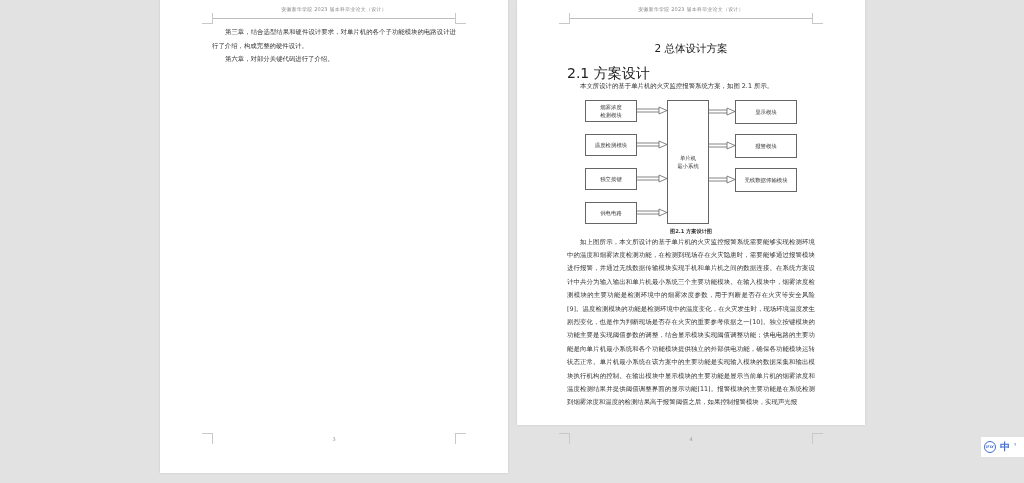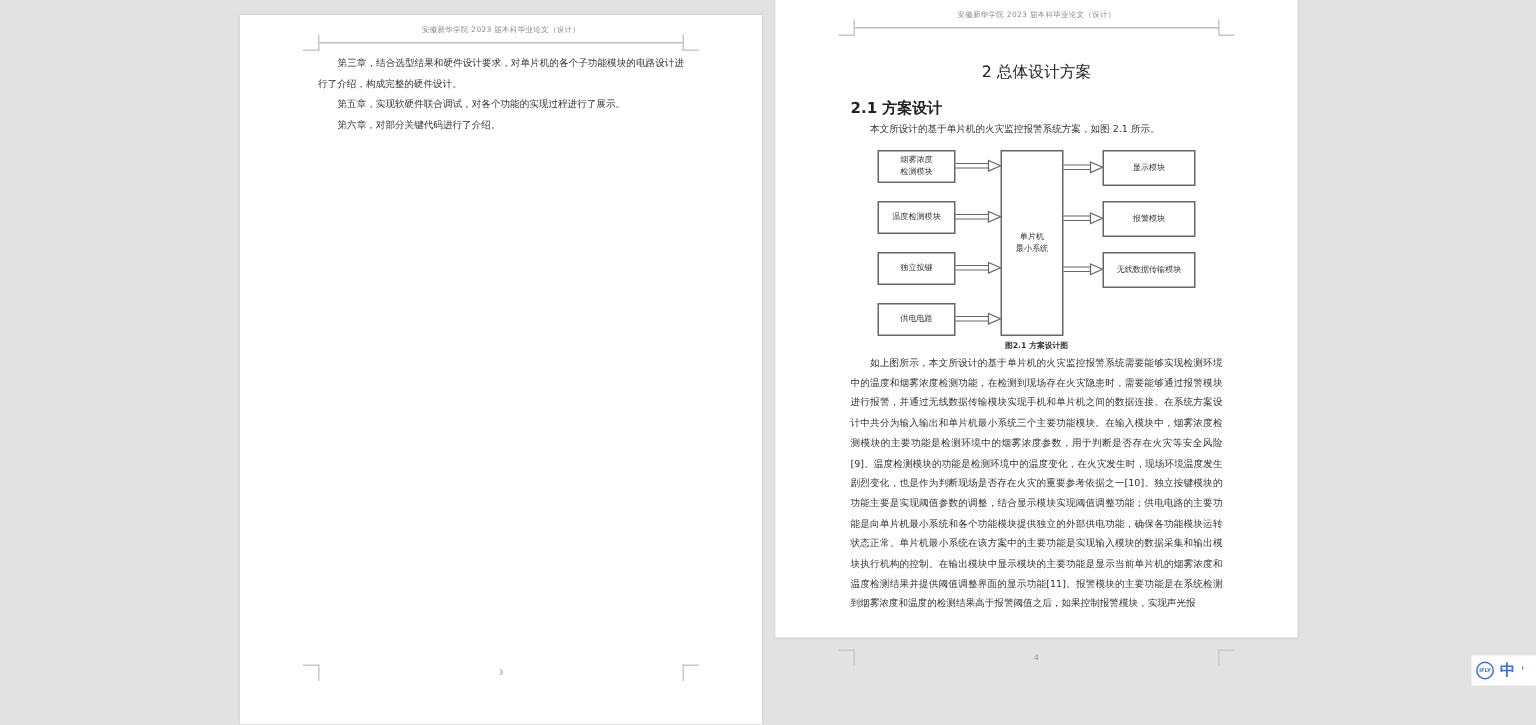--- a/index.html
+++ b/index.html
@@ -6,21 +6,21 @@
   body {
     width:1024px; height:483px; overflow:hidden;
     background:#e2e2e2;
     font-family:"DejaVu Sans", sans-serif;
     position:relative;
   }
   .page {
     position:absolute; top:0; background:#ffffff;
     box-shadow:0 0 2px rgba(0,0,0,0.12);
   }
-  #page-left { left:160px; width:348px; height:473px;margin-top:10px; }
+  #page-left { left:160px; width:348px; height:473px; }
   #page-right { left:517px; width:348px; height:425px; }
 
   .header-text {
     position:absolute; top:6px; left:0; right:0; text-align:center;
     font-size:5px; color:#8a8a8a; letter-spacing:0.2px;
   }
   .header-line {
     position:absolute; top:18px; left:52px; right:52px; height:0;
     border-top:1px solid #bdbdbd;
   }
@@ -42,22 +42,22 @@
   .para { text-indent:13px; margin:0; }
 
   #left-content { position:absolute; left:52px; right:52px; top:26px; }
 
   #right-content { position:absolute; left:50px; right:50px; top:26px; }
   .chapter-title {
     text-align:center; font-size:10.5px; color:#222;
     margin-top:14px; height:16px; line-height:16px;
   }
   .section-title {
-    font-size:10px; color:#222; margin-top:10px; height:14px; line-height:14px;
-    font-weight:bold;
+    font-size:14px; color:#222; margin-top:10px; height:14px; line-height:14px;
+    font-weight:normal;
   }
 
   
   #diagram { position:relative; width:248px; height:128px; margin:2px 0 0 0; }
   .box {
     position:absolute; border:1px solid #666; background:#fff;
     font-size:5.4px; color:#333; display:flex; align-items:center; justify-content:center;
     text-align:center; line-height:8px; box-sizing:border-box;
   }
   .caption {
@@ -84,21 +84,20 @@
 <div class="page" id="page-left">
   <div class="header-text">安徽新华学院 2023 届本科毕业论文（设计）</div>
   <div class="header-line"></div>
   <div class="corner c-tl"></div>
   <div class="corner c-tr"></div>
   <div class="corner c-bl"></div>
   <div class="corner c-br"></div>
 
   <div id="left-content" class="body-text">
     <p class="para">第三章，结合选型结果和硬件设计要求，对单片机的各个子功能模块的电路设计进行了介绍，构成完整的硬件设计。</p>
-    <p class="para">第五章，实现软硬件联合调试，对各个功能的实现过程进行了展示。</p>
     <p class="para">第六章，对部分关键代码进行了介绍。</p>
   </div>
 
   <div class="page-num">3</div>
 </div>
 
 <div class="page" id="page-right">
   <div class="header-text">安徽新华学院 2023 届本科毕业论文（设计）</div>
   <div class="header-line"></div>
   <div class="corner c-tl"></div>

